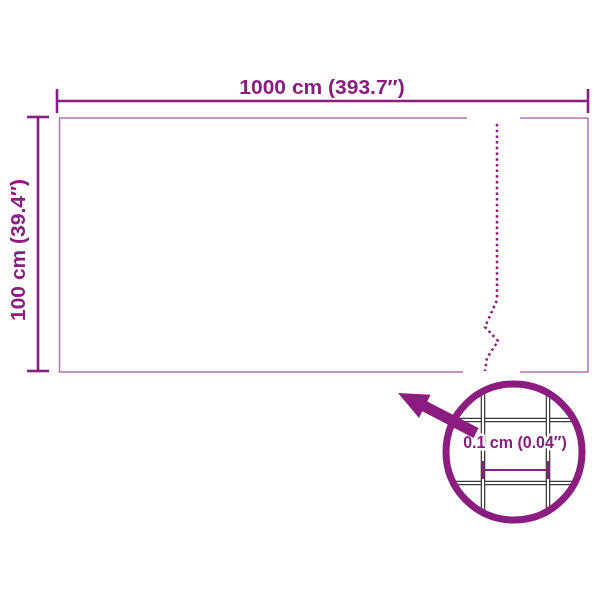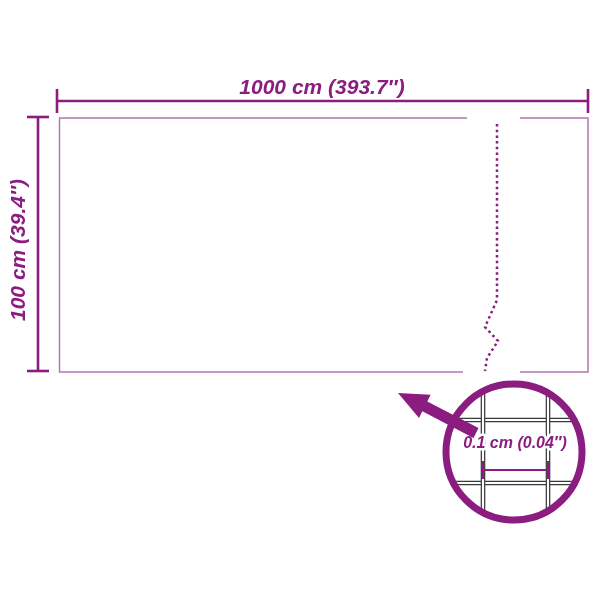--- a/index.html
+++ b/index.html
@@ -8,21 +8,20 @@
     --wire:#3a3a3a;
     --bg:#ffffff;
   }
   html,body{margin:0;padding:0;background:var(--bg);}
   .stage{
     position:relative;
     width:600px;height:600px;
     background:var(--bg);
     overflow:hidden;
     font-family:"Liberation Sans",sans-serif;
-    font-style:italic;
   }
   svg{position:absolute;left:0;top:0;}
   .dim{stroke:var(--accent);stroke-width:2.6;stroke-linecap:butt;}
   .dim-label{
     fill:var(--accent);
     font-family:"Liberation Sans",sans-serif;
     font-weight:bold;font-size:21px;
   }
   .roll-line{stroke:var(--roll);stroke-width:1.5;fill:none;}
   .dash{

